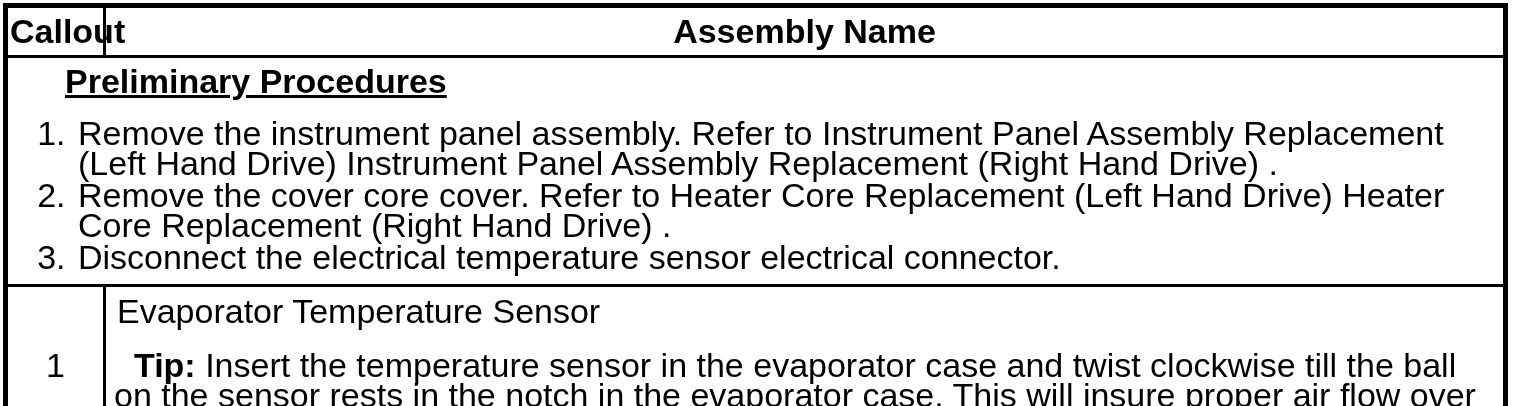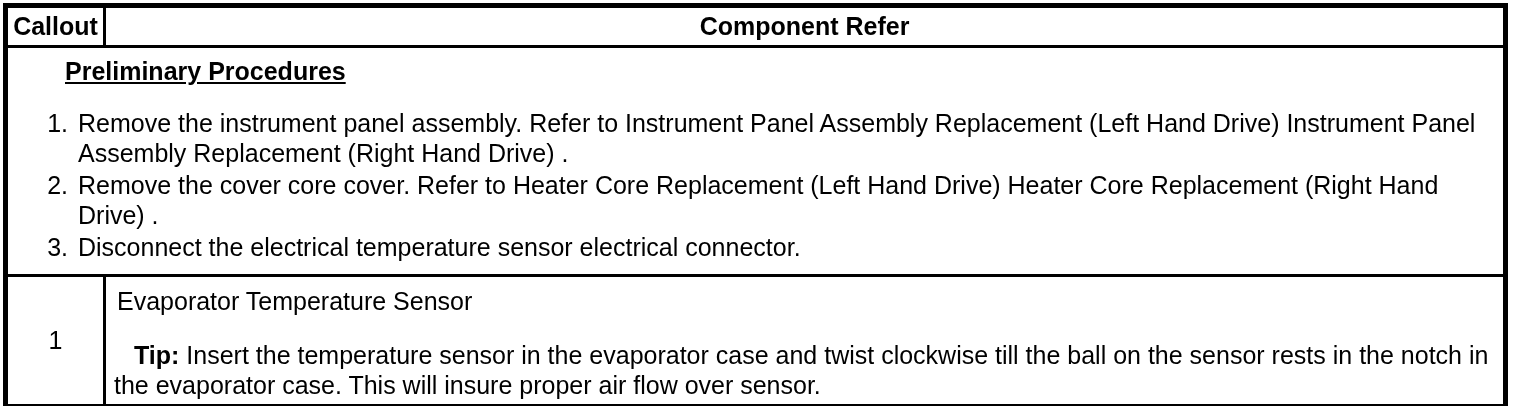--- a/index.html
+++ b/index.html
@@ -16,21 +16,21 @@
     border-collapse: collapse;
     table-layout: fixed;
     width: 1505px;
     margin: 3px 0 0 3px;
     border: 5px solid #000000;
     background: #ffffff;
   }
   .parts-table th,
   .parts-table td {
     border: 3px solid #000000;
-    font-size: 25px;
+    font-size: 34px;
     vertical-align: top;
   }
   col.callout-col { width: 99px; }
   th.callout-header {
     text-align: center;
     vertical-align: middle;
     padding: 4px 2px;
     font-weight: bold;
     white-space: nowrap;
   }
@@ -80,21 +80,21 @@
 <body>
 
 <table class="parts-table">
   <colgroup>
     <col class="callout-col">
     <col>
   </colgroup>
   <tbody>
     <tr>
       <th class="callout-header">Callout</th>
-      <th class="component-header">Component Refer</th>
+      <th class="component-header">Assembly Name</th>
     </tr>
     <tr>
       <td class="preliminary-cell" colspan="2">
         <p class="prelim-title">Preliminary Procedures</p>
         <ol class="prelim-steps">
           <li>Remove the instrument panel assembly. Refer to Instrument Panel Assembly Replacement (Left Hand Drive) Instrument Panel Assembly Replacement (Right Hand Drive) .</li>
           <li>Remove the cover core cover. Refer to Heater Core Replacement (Left Hand Drive) Heater Core Replacement (Right Hand Drive) .</li>
           <li>Disconnect the electrical temperature sensor electrical connector.</li>
         </ol>
       </td>

